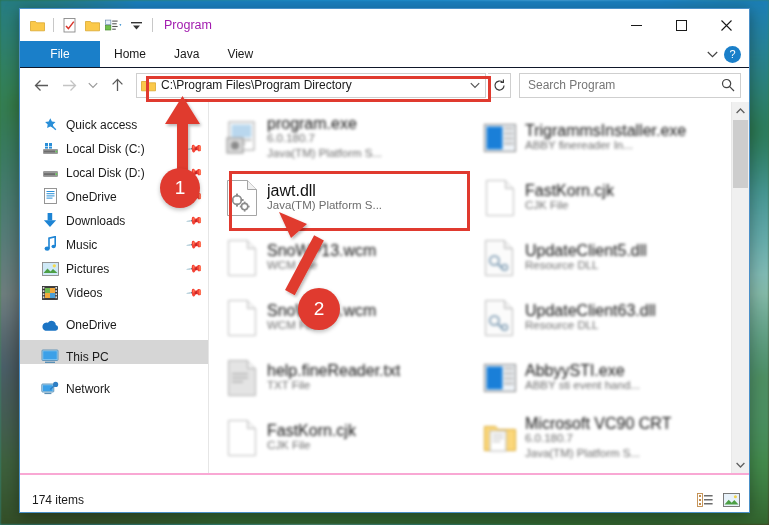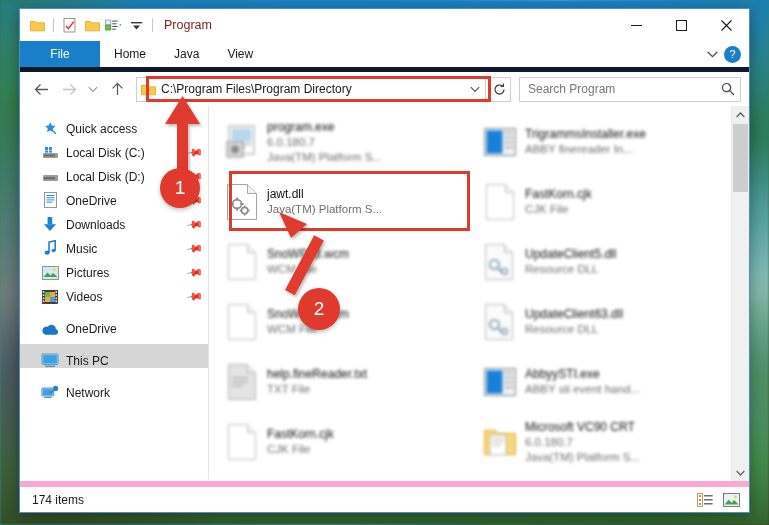--- a/index.html
+++ b/index.html
@@ -39,36 +39,36 @@
   .titlebar {
     height: 32px; flex: 0 0 32px;
     display: flex; align-items: center;
     background: #ffffff;
     position: relative;
   }
   .qat { display: flex; align-items: center; padding-left: 8px; gap: 4px; }
   .qat-ico { width: 18px; height: 18px; display: inline-flex; align-items: center; justify-content: center; }
   .sep-v { width: 1px; height: 14px; background: #c8c8c8; margin: 0 3px; }
   .title-text {
-    font-size: 12.5px; color: #7f1d1d; margin-left: 8px;
+    font-size: 12.5px; color: #a21caf; margin-left: 8px;
     white-space: nowrap;
   }
   .wincontrols { margin-left: auto; display: flex; height: 32px; }
   .wc {
     width: 45px; height: 32px;
     display: flex; align-items: center; justify-content: center;
     color: #1a1a1a;
   }
 
   
   .ribbon {
     height: 26px; flex: 0 0 26px;
     display: flex; align-items: stretch;
     background: #ffffff;
-    border-bottom: 5px solid #0f172a;
+    border-bottom: 1px solid #0f172a;
     position: relative;
   }
   .tab {
     display: flex; align-items: center; justify-content: center;
     padding: 0 14px;
     font-size: 12px; color: #1a1a1a;
     cursor: default;
   }
   .tab.file {
     background: #1a7fc9; color: #ffffff;
@@ -178,21 +178,21 @@
     width: 258px; height: 60px;
     display: flex; align-items: center;
     padding: 0 4px;
     box-sizing: border-box;
   }
   .ft-icon {
     width: 50px; flex: 0 0 50px;
     display: flex; align-items: center; justify-content: center;
   }
   .ft-text { display: flex; flex-direction: column; justify-content: center; overflow: hidden; }
-  .ft-name { font-size: 12px; color: #101010; white-space: nowrap; line-height: 15px; }
+  .ft-name { font-size: 16px; color: #101010; white-space: nowrap; line-height: 15px; }
   .ft-sub { font-size: 11.5px; color: #6d6d6d; white-space: nowrap; line-height: 15px; }
   .blurred { filter: blur(1.6px); }
 
   
   .scrollbar {
     width: 17px; flex: 0 0 17px;
     background: #f0f0f0;
     border-left: 1px solid #e8e8e8;
     display: flex; flex-direction: column;
     align-items: center;
@@ -206,23 +206,23 @@
   .sb-thumb {
     width: 15px; height: 68px;
     background: #cdcdcd;
     margin-top: 1px;
   }
   .sb-track { flex: 1 1 auto; }
 
   
   .statusbar {
     height: 25px; flex: 0 0 25px;
-    border-top: 6px solid #f9a8d4;
+    border-top: 2px solid #f9a8d4;
     display: flex; align-items: center;
-    padding: 0 8px 0 12px;
+    padding: 12px 8px 0 12px;
     background: #fff;
     justify-content: flex-end;
   }
   .status-text { font-size: 12px; color: #1a1a1a; }
   .view-btns { margin-left: auto; display: flex; gap: 6px; align-items: center; }
   .view-btn { width: 20px; height: 18px; display: flex; align-items: center; justify-content: center; }
 
   
   .anno { position: absolute; pointer-events: none; }
   .red-box {

